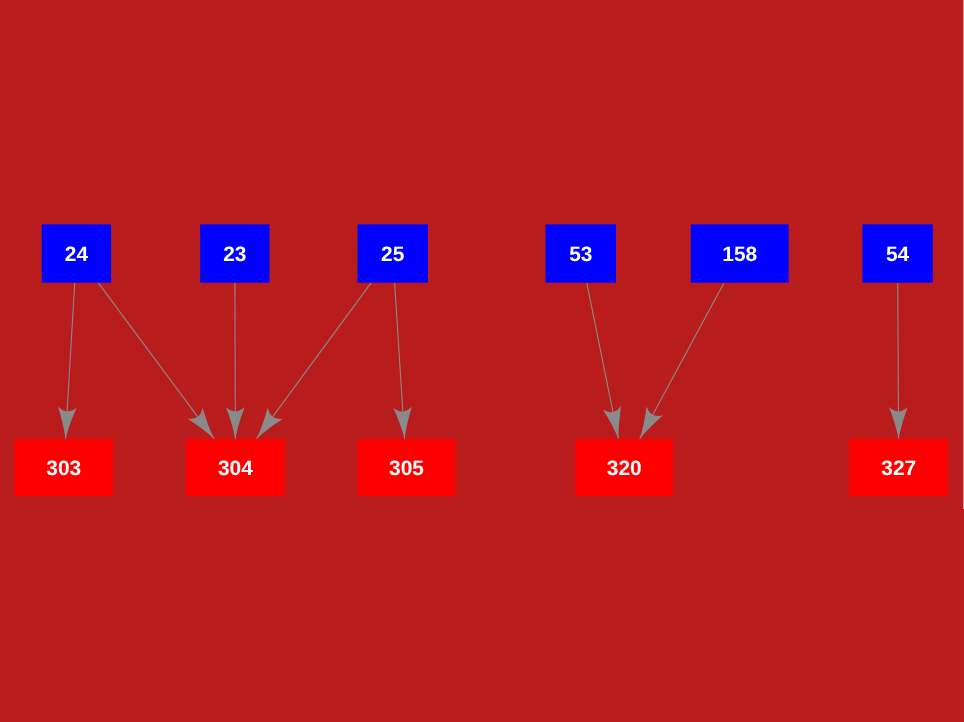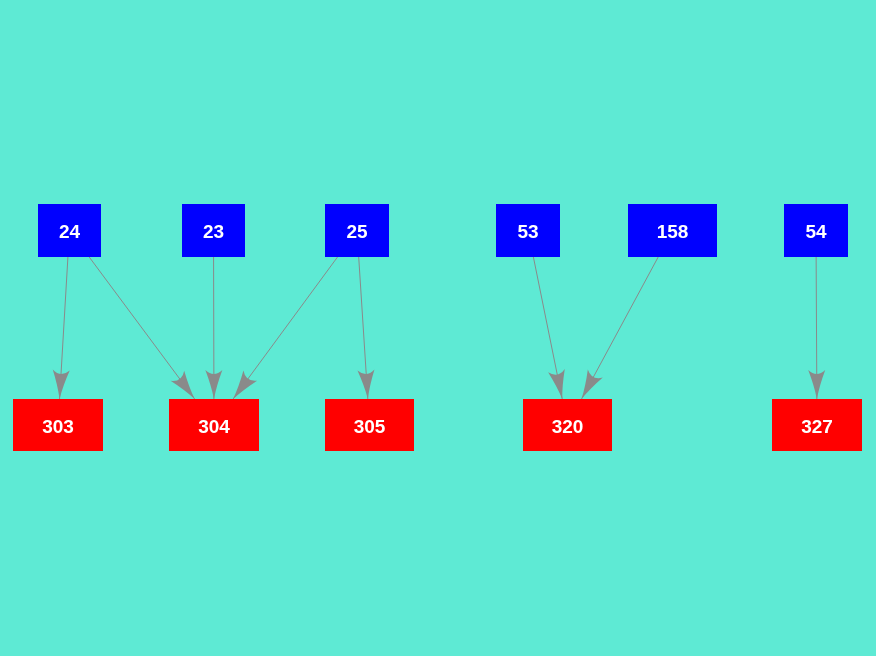--- a/index.html
+++ b/index.html
@@ -4,21 +4,21 @@
 <style>
   html, body {
     margin: 0;
     padding: 0;
     background: #ffffff;
   }
   .canvas {
     position: relative;
     width: 876px;
     height: 656px;
-    background: #5eead4;
+    background: #b91c1c;
     overflow: hidden;
     font-family: "Liberation Sans", sans-serif;
   }
   .canvas svg {
     position: absolute;
     top: 0;
     left: 0;
   }
   .node-label {
     font-family: "Liberation Sans", sans-serif;

